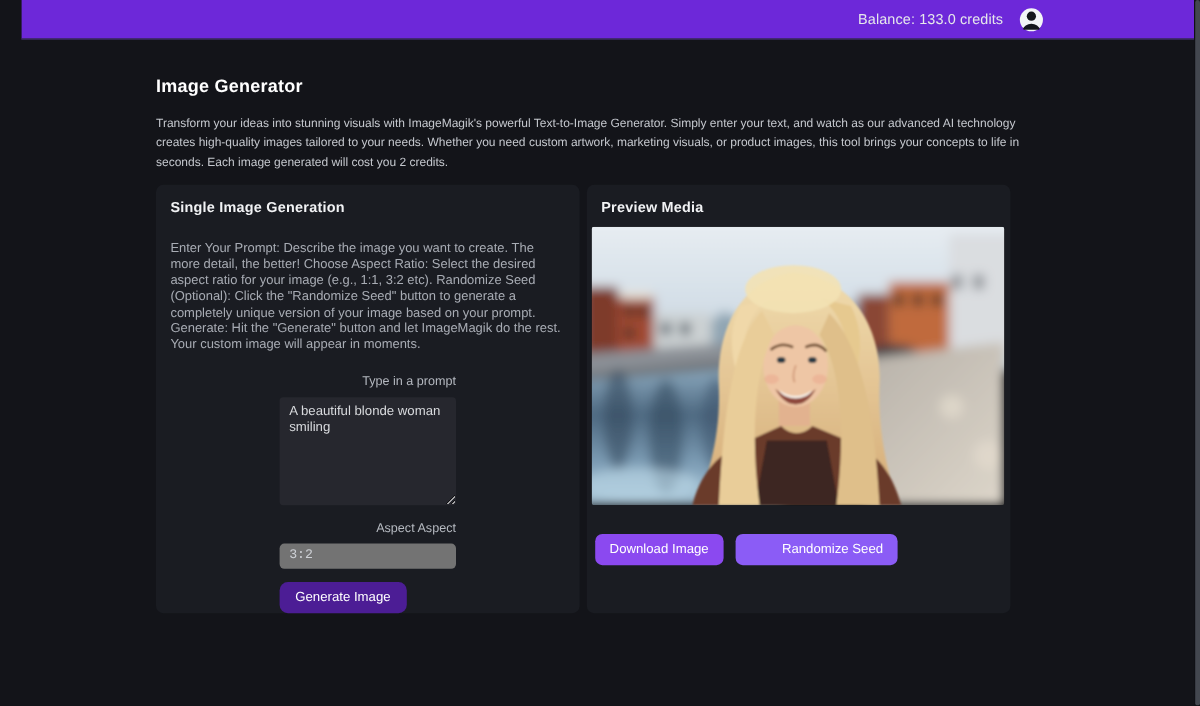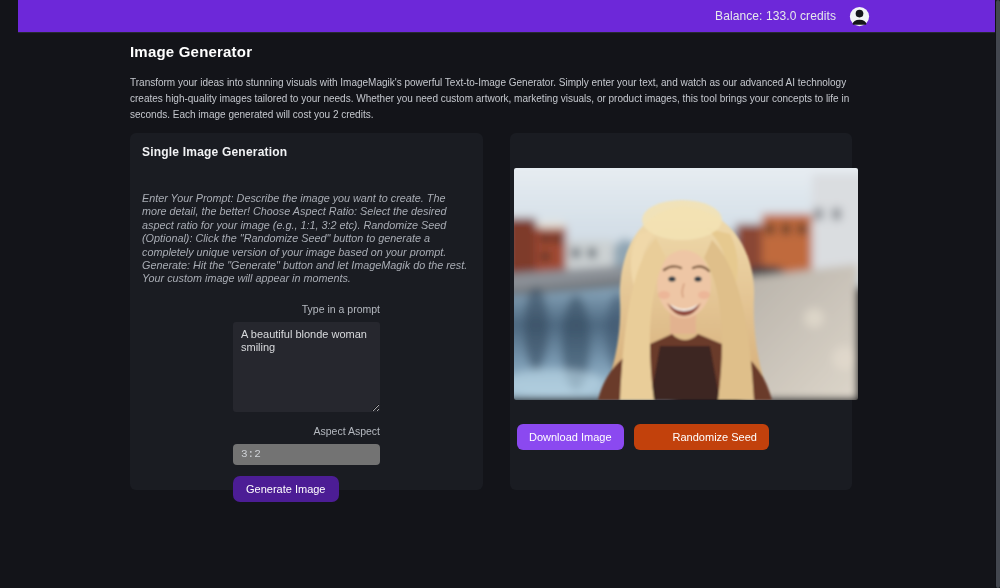--- a/index.html
+++ b/index.html
@@ -22,37 +22,37 @@
   }
   .balance { font-size:12px; color:#e6e8eb; letter-spacing:.1px; }
   .avatar {
     width:21px; height:21px; border-radius:50%;
     margin-left:13px; overflow:hidden; flex:0 0 auto;
     cursor:pointer;
   }
   .avatar svg { display:block; width:100%; height:100%; }
 
   
-  .content { position:absolute; left:130px; top:28px; width:722px; }
+  .content { position:absolute; left:130px; top:49px; width:722px; }
   h1.page-title { margin-top:15px; font-size:15px; font-weight:700; color:#ffffff; letter-spacing:.2px; }
   p.page-desc {
     margin-top:15px; font-size:10px; line-height:16px; color:#c5c8ce; width:722px;
   }
 
-  .panels { display:flex; gap:27px; margin-top:10px; }
+  .panels { display:flex; gap:6px; margin-top:10px; }
   .panel {
     background:#1a1c22; border-radius:6px;
     width:353px; height:357px; padding:12px;
     position:relative;
   }
   .panel-title { font-size:12px; font-weight:700; color:#f1f2f4; letter-spacing:.2px; }
 
   
   .instructions {
-    margin-top:33px; font-size:10.8px; line-height:13.4px; color:#a8acb4; width:330px;font-style:italic;
+    margin-top:21px; font-size:10.8px; line-height:13.4px; color:#a8acb4; width:330px;
   }
   .gen-form { width:147px; margin:17px auto 0 auto; }
   .field-label { font-size:10.5px; color:#b4b8bf; margin-bottom:7px;text-align:right; }
   .prompt-area {
     width:147px; height:90px; background:#26272e; border:none; border-radius:3px;
     color:#d8dadd; font-size:11px; font-family:"Liberation Sans", sans-serif;
     padding:6px 8px; resize:both; outline:none; display:block; line-height:13px;
   }
   .ratio-label { margin-top:13px; }
   .ratio-input {
@@ -110,20 +110,21 @@
         <textarea class="prompt-area" spellcheck="false" style="">A beautiful blonde woman smiling</textarea>
 
         <div class="field-label ratio-label">Aspect Aspect</div>
         <input class="ratio-input" type="text" spellcheck="false" value="3:2" style="">
 
         <button class="btn generate-btn" type="button" style="background: #4c1d95;">Generate Image</button>
       </form>
     </section>
 
     <section class="panel">
+      <div class="panel-title">Preview Media</div>
 
       <div class="preview-wrap">
         <svg viewBox="0 0 344 232" preserveAspectRatio="none">
           <defs>
             <linearGradient id="skyG" x1="0" y1="0" x2="0" y2="1">
               <stop offset="0" stop-color="#e9eef3"></stop>
                 <stop offset="1" stop-color="#c4d3de"></stop>
             </linearGradient>
             <linearGradient id="waterG" x1="0" y1="0" x2="0" y2="1">
               <stop offset="0" stop-color="#8fadc2"></stop>
@@ -203,21 +204,21 @@
             <path d="M142,70 C118,96 110,152 106,232 L140,232 C132,172 136,118 152,90 Z" fill="#e9cd99"></path>
             <path d="M198,72 C226,100 236,160 240,232 L204,232 C212,170 208,118 190,90 Z" fill="#dfbf8a"></path>
             <path d="M238,120 q26,10 44,30" stroke="#e6c globe" stroke-width="4" fill="none" opacity="0.7"></path>
             <ellipse cx="168" cy="52" rx="40" ry="20" fill="#f3e2b4" opacity="0.9"></ellipse>
           </g>
         </svg>
       </div>
 
       <div class="preview-actions">
         <button class="btn" type="button" style="background: rgb(139, 73, 240);">Download Image</button>
-        <button class="btn" type="button" style="background: #c2410c; padding-left: 39px;">Randomize Seed</button>
+        <button class="btn" type="button" style="background: #8b5cf6; padding-left: 39px;">Randomize Seed</button>
       </div>
     </section>
 
   </div>
 </main>
 
 <div class="scrollbar-track"></div>
 <div class="scrollbar-thumb"></div>
 
 </body></html>

